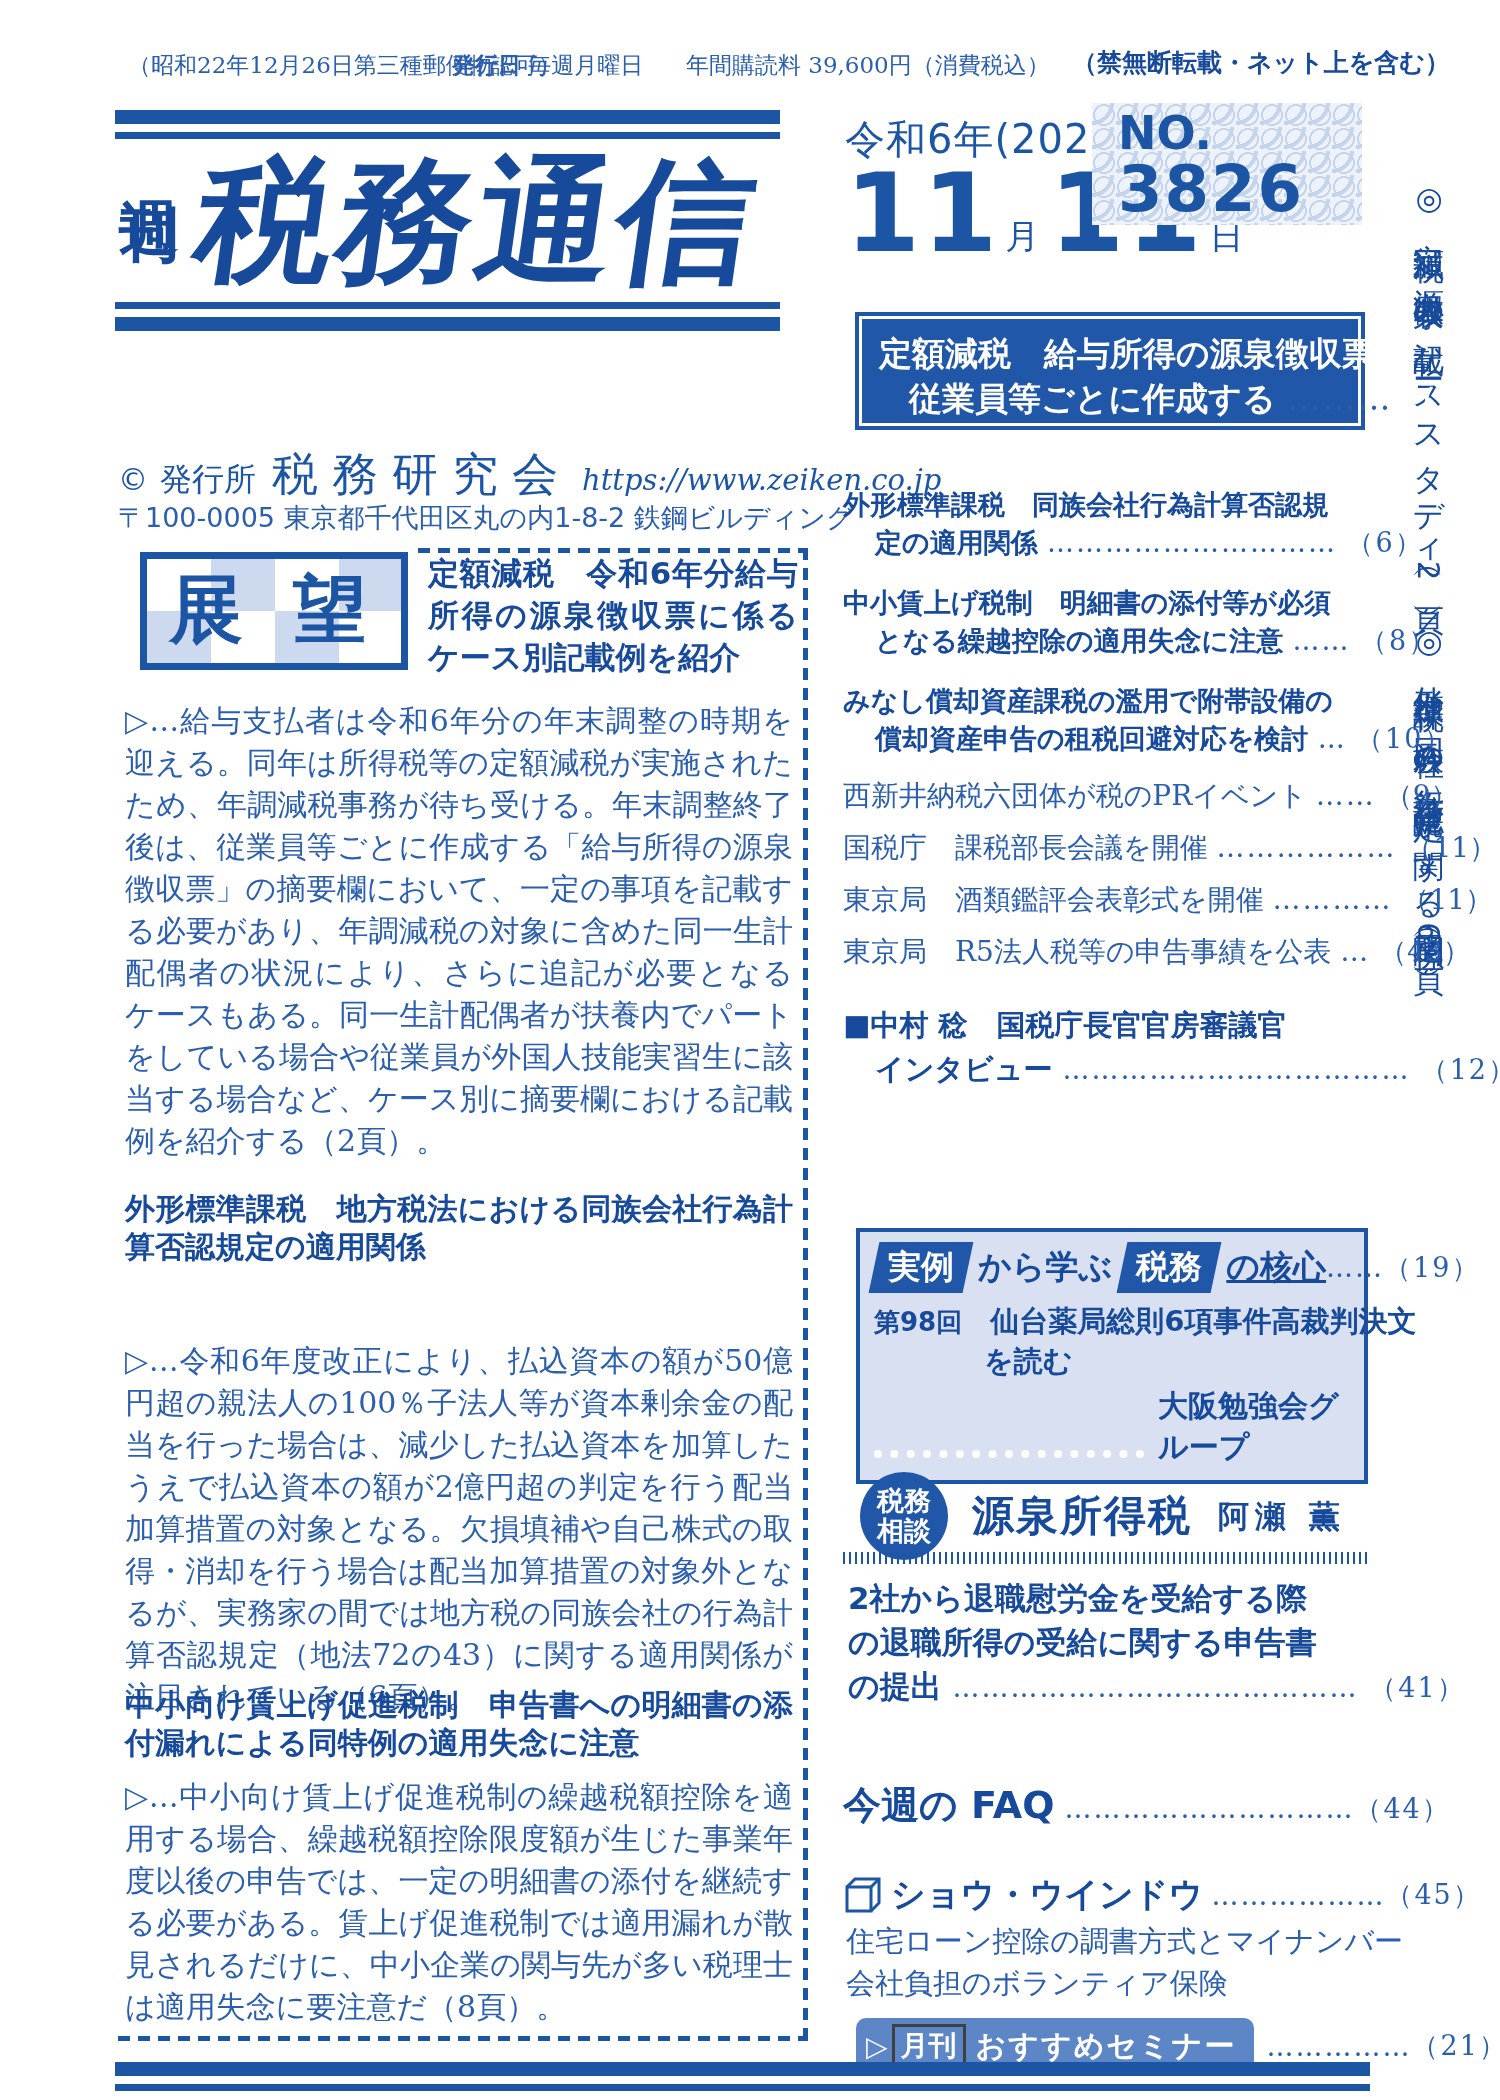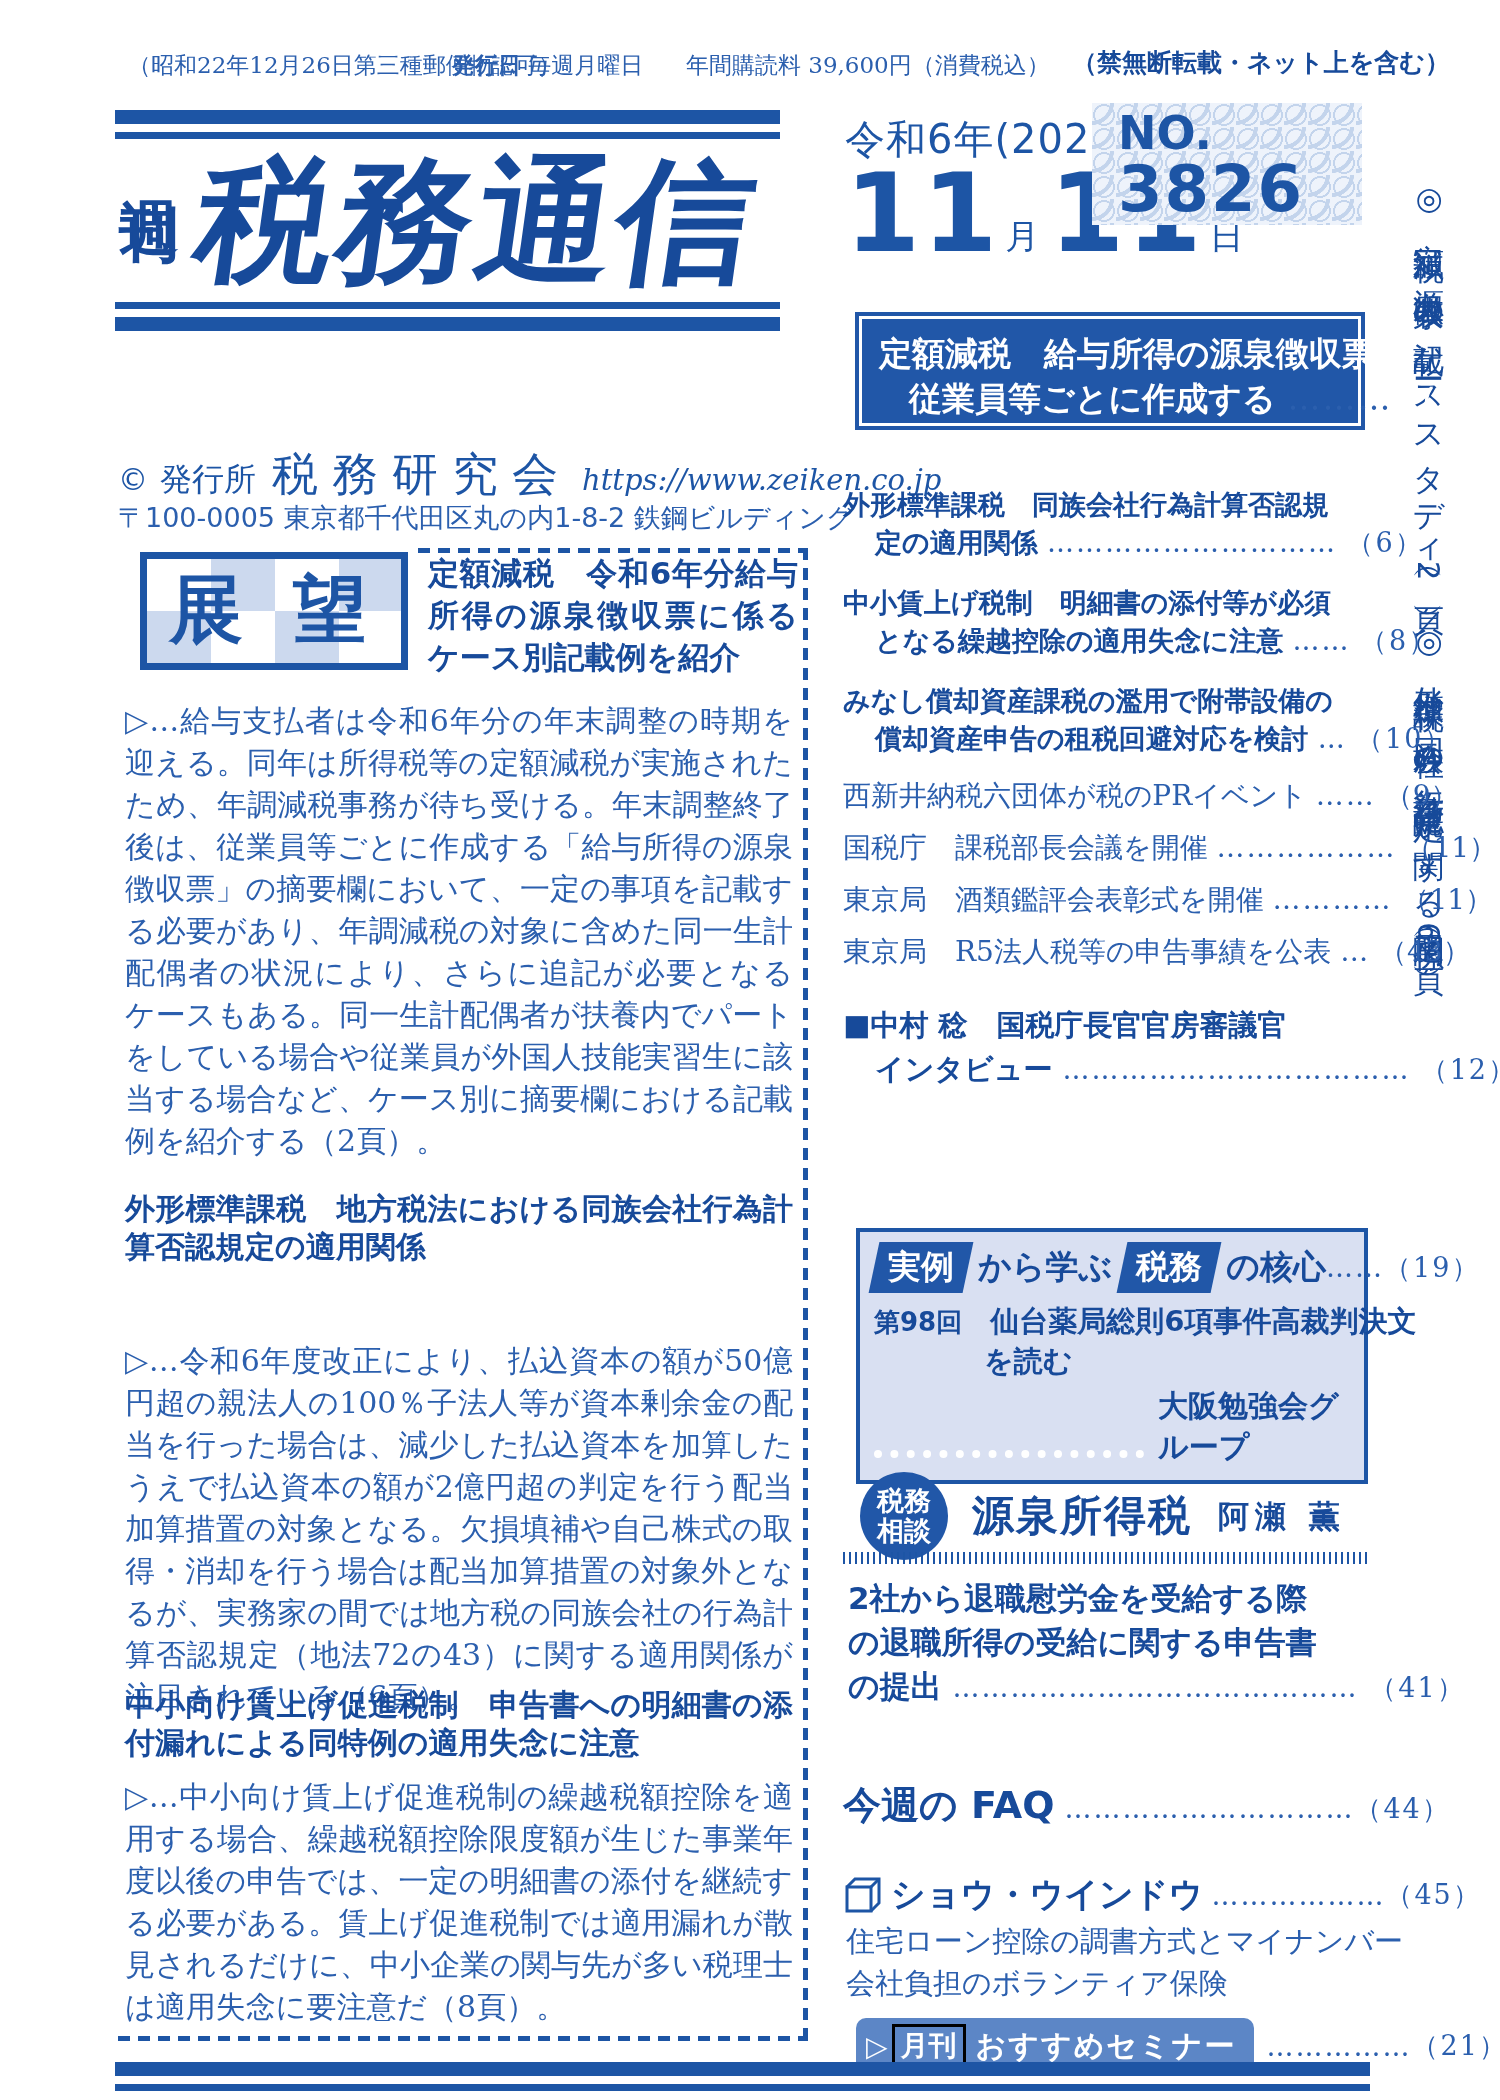--- a/index.html
+++ b/index.html
@@ -98,21 +98,21 @@
     background:var(--lav);border:4px solid var(--blue);
     padding:10px 14px 12px 14px;color:var(--blue-dark);
   }
   .core-row1{display:flex;align-items:center;white-space:nowrap;}
   .core-badge{
     background:var(--blue-fill);color:#fff;font-weight:bold;font-size:33px;
     padding:3px 14px;transform:skewX(-12deg);display:inline-block;margin-right:10px;
   }
   .core-badge span{display:inline-block;transform:skewX(12deg);}
   .core-mid{font-weight:bold;font-size:33px;margin-right:10px;}
-  .core-tail{font-weight:bold;font-size:33px;}
+  .core-tail{font-weight:bold;font-size:33px;text-decoration:underline;}
   .core-title{font-weight:bold;font-size:29px;line-height:40px;margin-top:8px;white-space:nowrap;}
   .core-title .ep{font-size:26px;margin-right:18px;}
   .core-title2{font-weight:bold;font-size:29px;padding-left:110px;line-height:38px;}
   .core-row4{display:flex;align-items:flex-end;margin-top:6px;}
   .core-dots{flex:0 0 270px;border-bottom:8px dotted #fff;height:0;margin:0 14px 10px 0;}
   .core-author{font-weight:bold;font-size:30px;}
 
   
   .soudan-circle{
     width:88px;height:88px;border-radius:50%;background:var(--blue-fill);
@@ -130,21 +130,21 @@
   .show-row{display:flex;align-items:center;white-space:nowrap;}
   .show-label{font-weight:bold;font-size:34px;color:var(--blue-dark);margin-left:8px;}
   .show-sub{font-size:29px;color:var(--blue-body);line-height:42px;}
 
   .sem-row{display:flex;align-items:center;white-space:nowrap;}
   .sem-badge{
     display:inline-flex;align-items:center;background:var(--blue-mid);
     border-radius:10px;padding:6px 18px 6px 10px;color:#fff;
   }
   .sem-chev{font-size:28px;margin-right:4px;color:#fff;}
-  .sem-month{border:3px solid #000000;font-weight:bold;font-size:28px;padding:0 6px;margin-right:10px;}
+  .sem-month{border:3px solid #404040;font-weight:bold;font-size:28px;padding:0 6px;margin-right:10px;}
   .sem-label{font-weight:bold;font-size:30px;letter-spacing:2px;}
 
   
   .v-side{
     writing-mode:vertical-rl;text-orientation:mixed;
     font-size:31px;color:var(--blue-dark);letter-spacing:3px;font-weight:500;
   }
 
   .leader-sm{font-size:27px;}
 </style>

